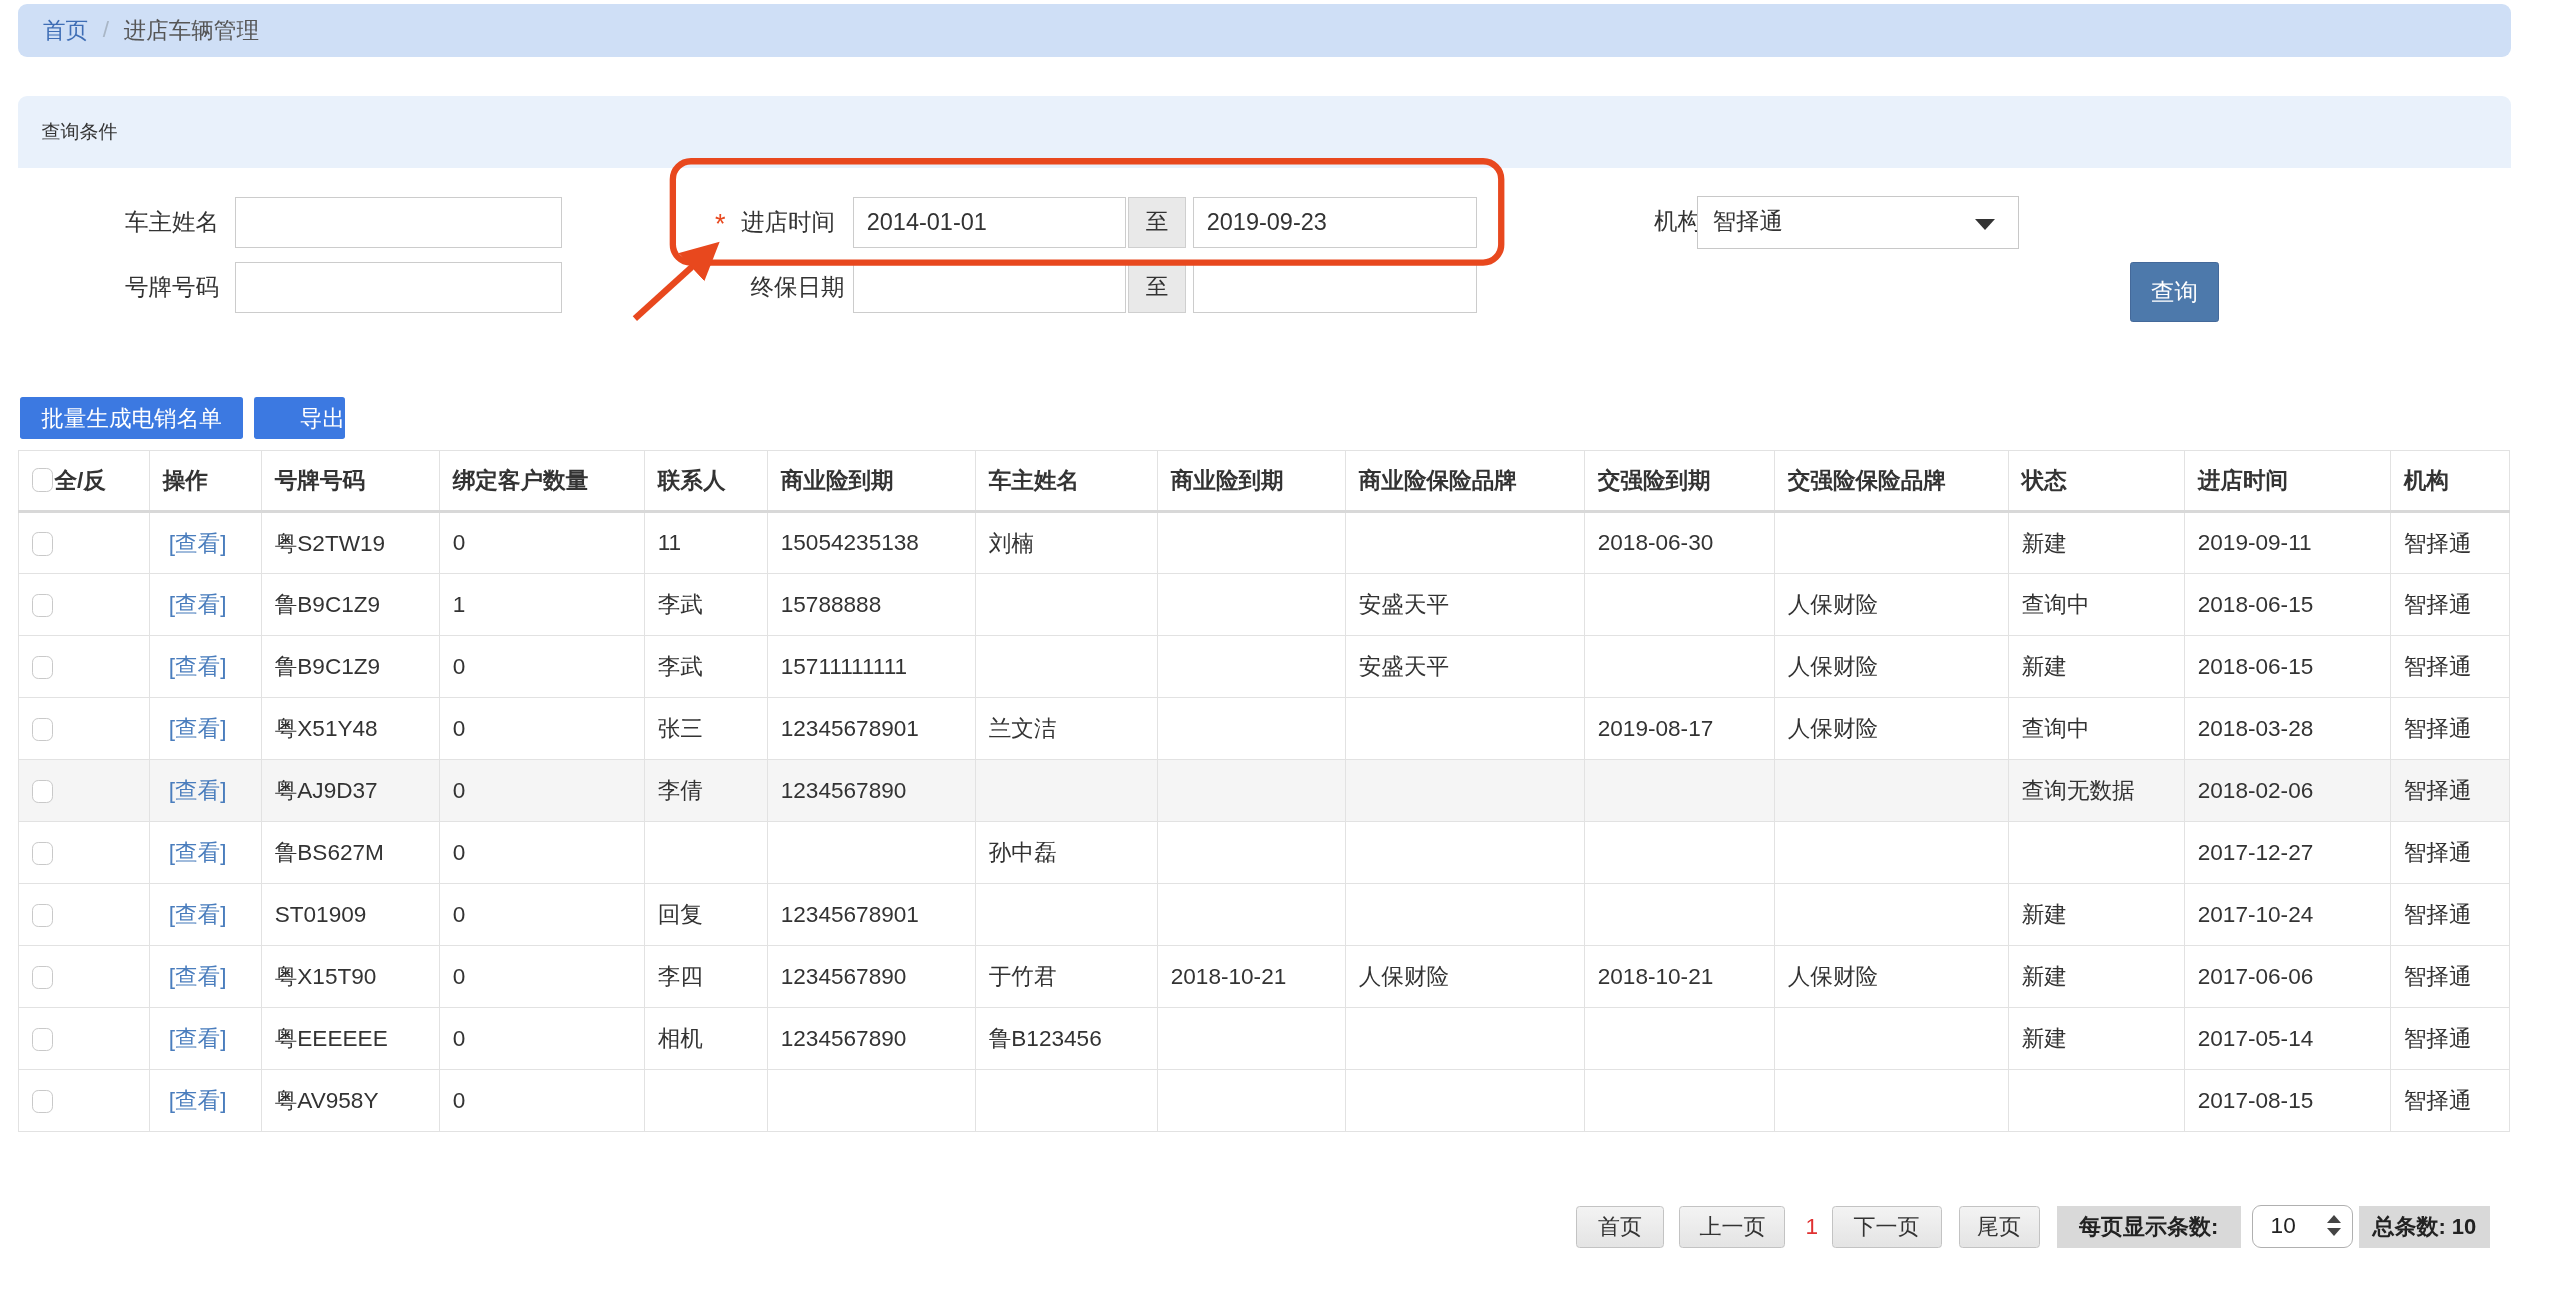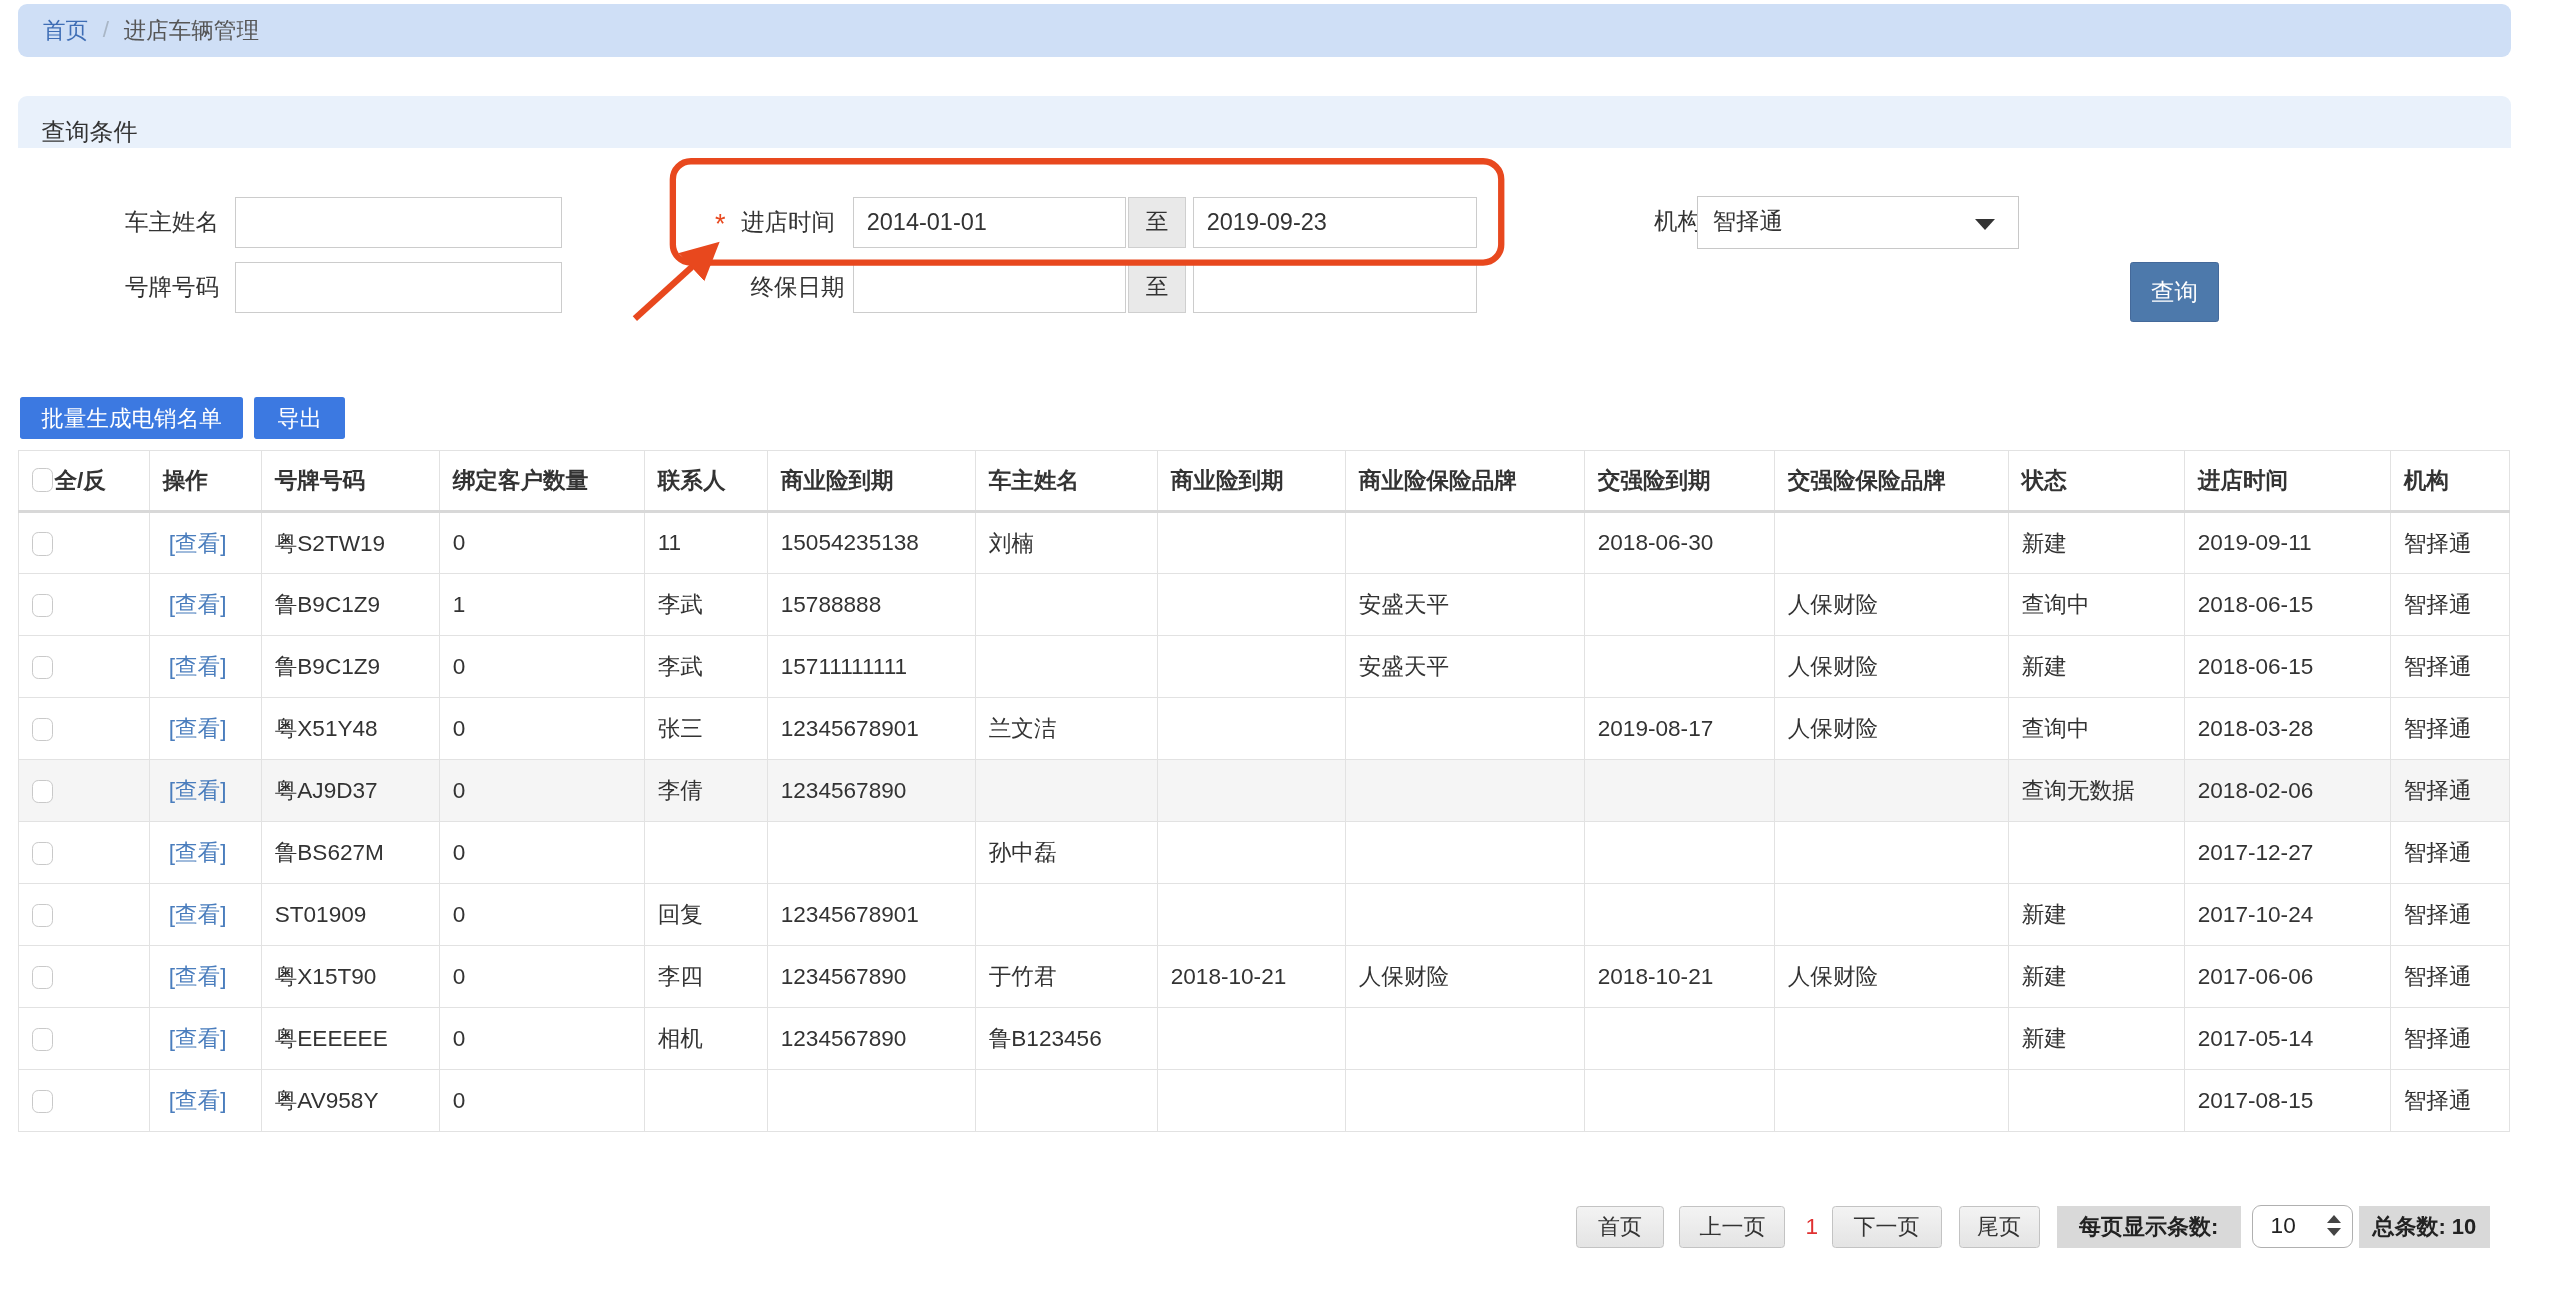--- a/index.html
+++ b/index.html
@@ -19,23 +19,23 @@
   .breadcrumb-bar a { color:#3e6db5; text-decoration:none; cursor:pointer; }
   .breadcrumb-bar .sep { color:#a9b6c6; margin:0 14.5px; }
   .breadcrumb-bar .cur { color:#555; }
 
   
   .query {
     position:absolute; left:18px; top:96px; width:2493px; height:259px;
     background:#ffffff; border-radius:9px 9px 0 0;
   }
   .query-header {
-    position:absolute; left:0; top:0; width:100%; height:52px;
+    position:absolute; left:0; top:0; width:100%; height:72px;
     background:#e9f1fb; border-radius:9px 9px 0 0;
-    font-size:24px; font-weight:500; color:#333;
+    font-size:19px; font-weight:500; color:#333;
     line-height:72px; padding-left:23.5px;
   }
   .q-label { position:absolute; height:51px; line-height:51px; font-size:23.5px; color:#333; text-align:right; }
   .lbl-owner  { left:56px;  top:101px; width:145px; }
   .lbl-plate  { left:56px;  top:166px; width:145px; }
   .lbl-entry  { left:723px; top:101px; width:113px; text-align:left; }
   .lbl-final  { left:723px; top:166px; width:113px; text-align:center; }
   .lbl-org    { left:1603px; top:100px; width:80px; }
   .req-star   { position:absolute; left:697px; top:103px; color:#e8481e; font-size:27px; line-height:51px; }
   .q-input {
@@ -73,21 +73,21 @@
 
   
   .annotation { position:absolute; left:598px; top:145px; width:960px; height:208px; z-index:6; pointer-events:none; }
 
   
   .btn-blue {
     position:absolute; top:397px; height:42px; background:#3c79e1; color:#fff;
     border:none; border-radius:2.7px; font-size:22.6px; cursor:pointer; font-family:inherit;
   }
   .btn-batch { left:20px; width:223px; }
-  .btn-export { left:254px; width:91px; }
+  .btn-export { left:254px; width:91px;text-align:right; }
 
   
   table.grid {
     position:absolute; left:18px; top:450px; width:2491px;
     border-collapse:collapse; table-layout:fixed; background:#fff;
     border:1.8px solid #d5d5d5;
   }
   .grid th, .grid td {
     border:1.8px solid #e2e2e2; text-align:left; padding-left:12.7px;
     font-size:22.6px; color:#333; overflow:hidden; white-space:nowrap;

